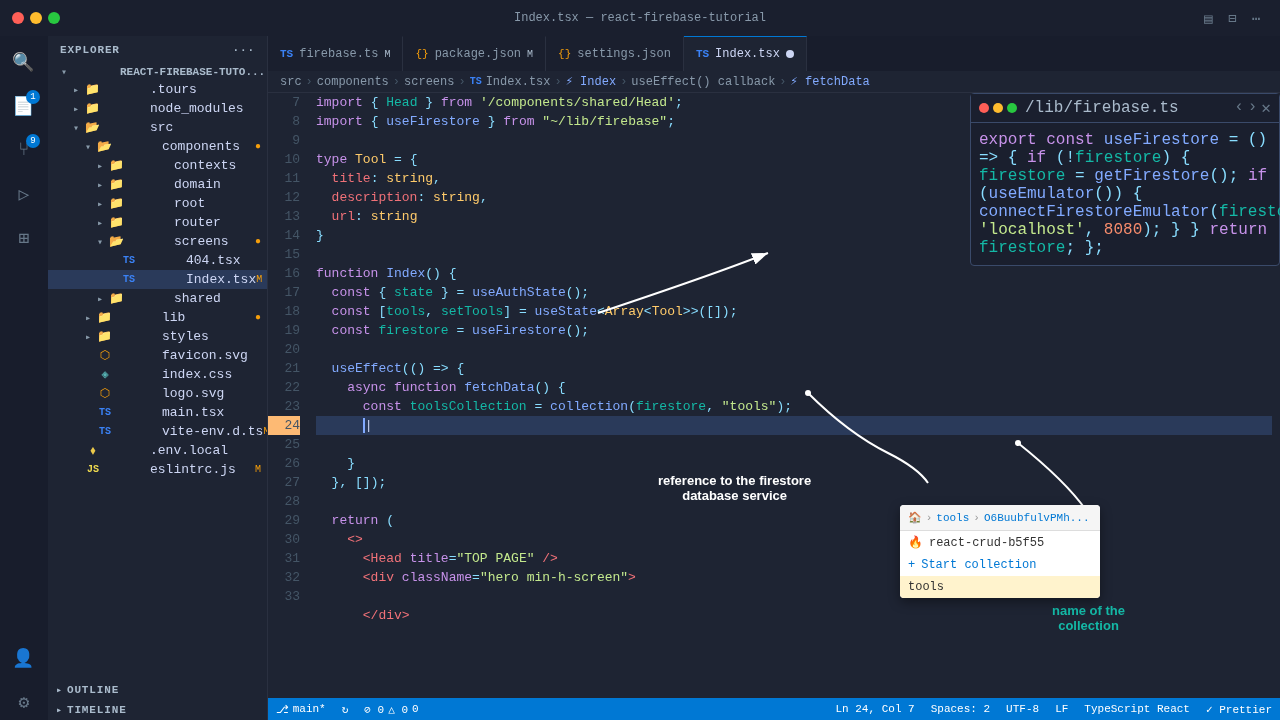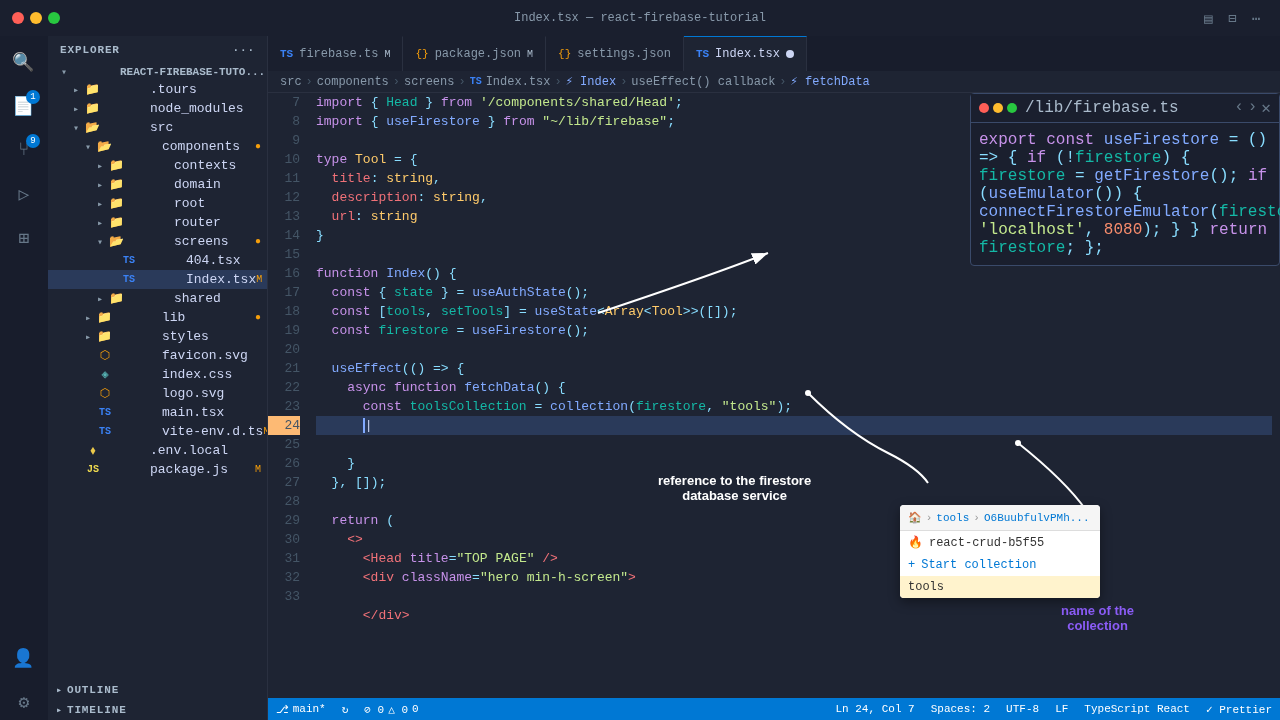--- a/index.html
+++ b/index.html
@@ -550,21 +550,21 @@
 
     <div class="tree-item indent2">
       <span class="arrow"> </span>
       <span class="file-icon" style="color:#ecc94b;">⬧</span>
       <span class="label">.env.local</span>
     </div>
 
     <div class="tree-item indent2">
       <span class="arrow"> </span>
       <span class="file-icon" style="color:#f0db4f;font-size:10px;font-weight:bold;">JS</span>
-      <span class="label">package.js</span>
+      <span class="label">eslintrc.js</span>
       <span class="modified-dot">M</span>
     </div>
 
     <div style="flex:1;"></div>
 
     <div class="sidebar-section-header">
       <span class="arrow">▸</span>
       <span>OUTLINE</span>
     </div>
 
@@ -736,21 +736,21 @@
         </div>
         <div class="fs-item">
           <span class="fs-add">+</span>
           <span class="fs-add">Start collection</span>
         </div>
         <div class="fs-item collection">
           <span>tools</span>
         </div>
       </div>
 
-      <div style="position:absolute;bottom:65px;right:146px;color:#8b5cf6;font-size:13px;font-family:Arial,sans-serif;font-weight:bold;text-align:center;pointer-events:none;margin-left:44px;">
+      <div style="position:absolute;bottom:65px;right:155px;color:#14b8a6;font-size:13px;font-family:Arial,sans-serif;font-weight:bold;text-align:center;pointer-events:none;margin-left:44px;">
         name of the<br>collection
       </div>
 
     </div>
 
     <div id="status-bar">
       <div class="status-item">
         <span>⎇</span>
         <span>main*</span>
       </div>

